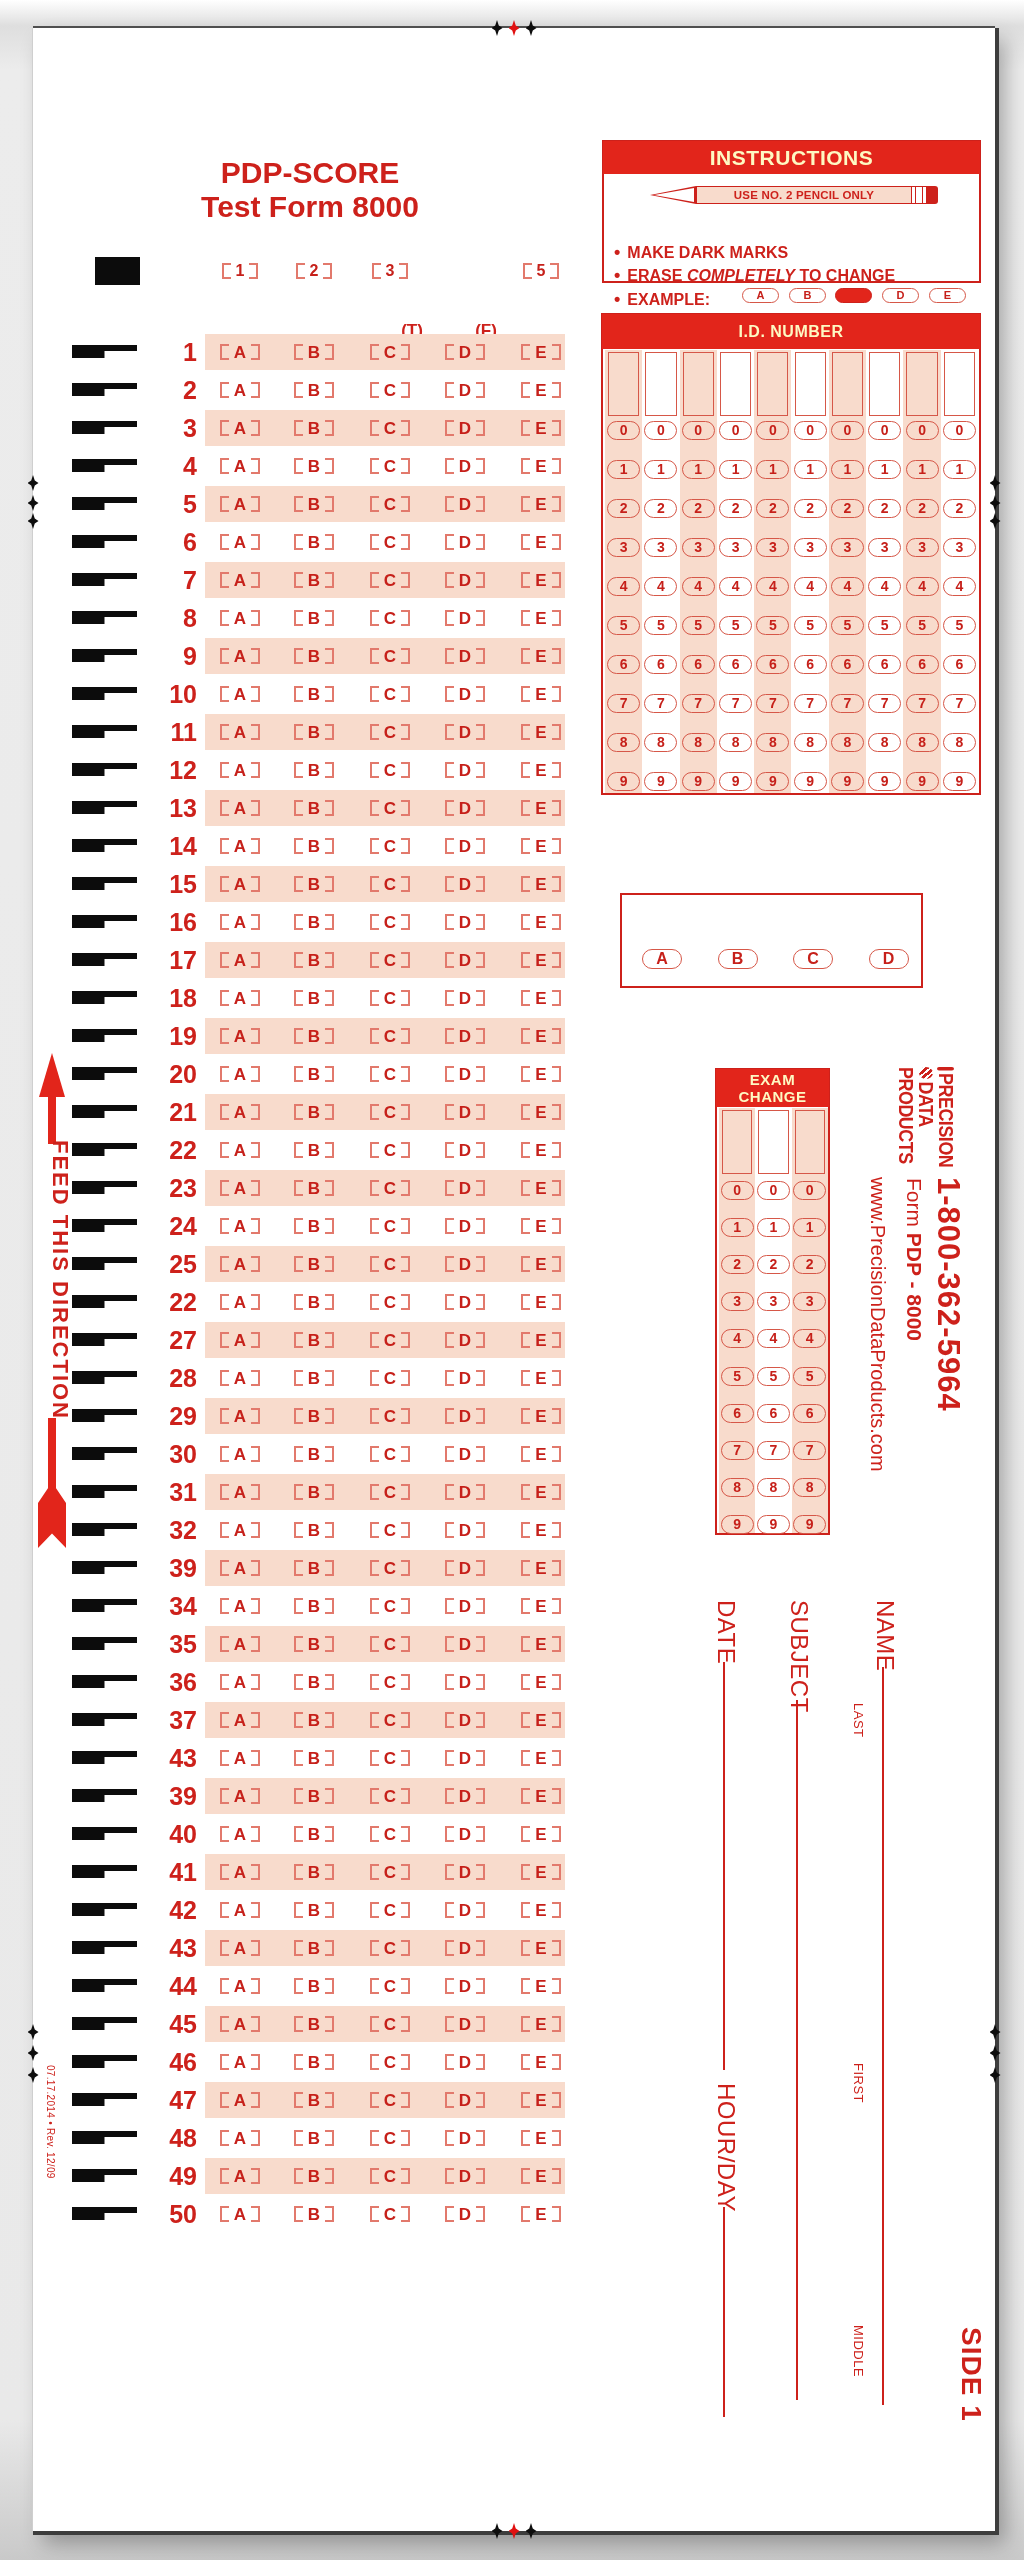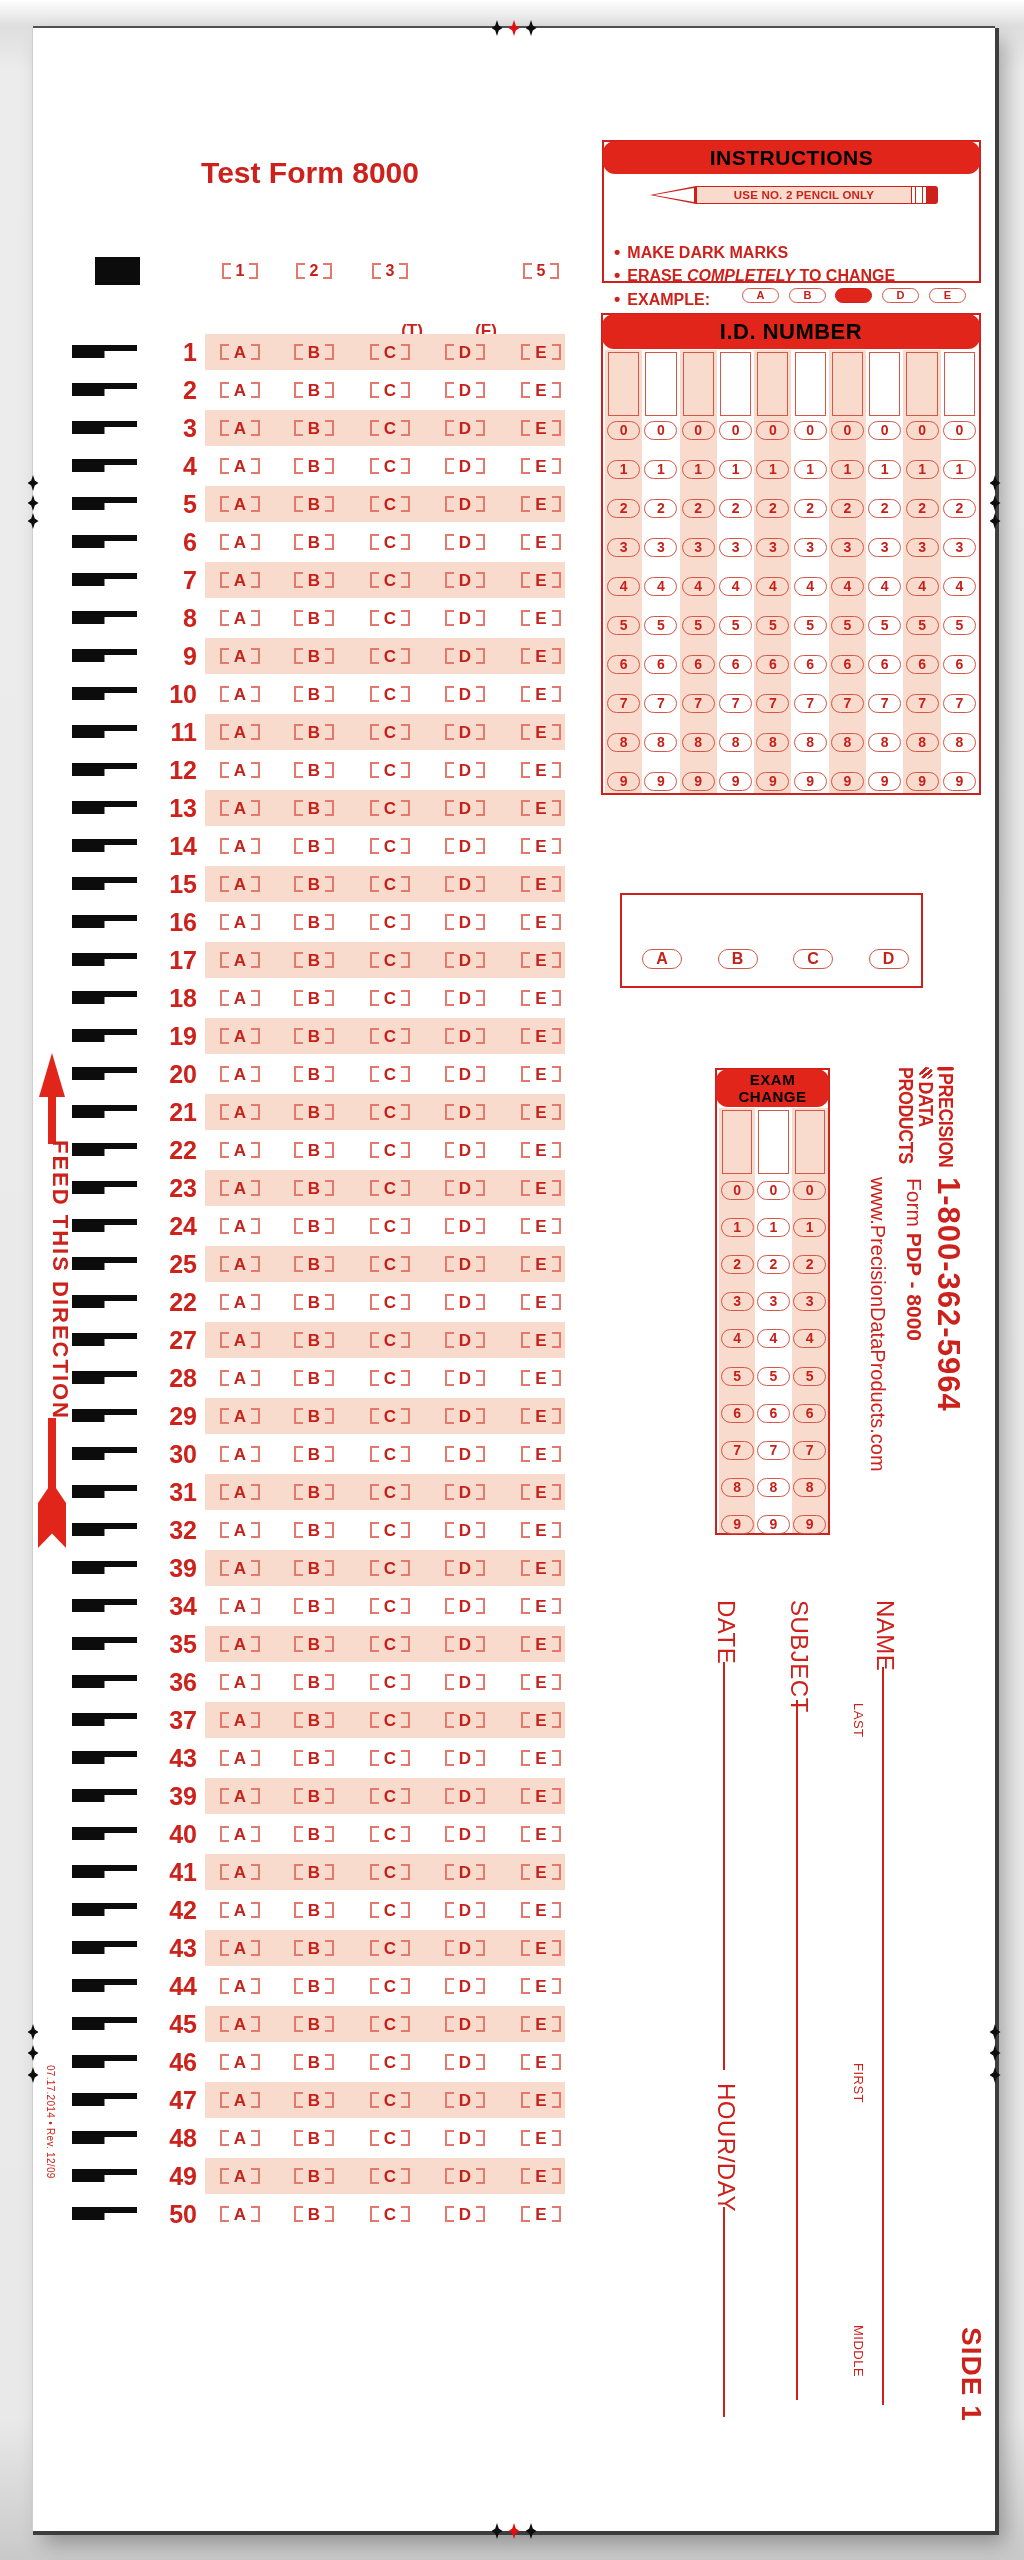--- a/index.html
+++ b/index.html
@@ -29,22 +29,22 @@
   .keytxt{left:652px;top:212px;width:56px;text-align:center;color:#cd211b;font-size:16px;}
   .tf{width:56px;text-align:center;color:#cd211b;font-weight:bold;font-size:17px;}
 
   
   .tmark{position:absolute;left:39px;width:65px;height:13px;background:#0c0c0c;
          clip-path:polygon(0 0,100% 0,100% 46%,50% 46%,50% 100%,0 100%);}
   .tsolid{position:absolute;left:62px;top:229px;width:45px;height:28px;background:#0c0c0c;}
 
   
   .rbox{position:absolute;border:2px solid #cd211b;background:#fff;box-sizing:border-box;}
-  .rbar{position:absolute;left:-1px;top:-1px;right:-1px;background:#e2251b;color:#000000;font-weight:bold;
-        display:flex;align-items:center;justify-content:center;letter-spacing:.5px;border-radius:12px;}
+  .rbar{position:absolute;left:-1px;top:-1px;right:-1px;background:#e2251b;color:#fef9c3;font-weight:bold;
+        display:flex;align-items:center;justify-content:center;letter-spacing:.5px;}
 
   
   .pencil{position:absolute;left:46px;top:44px;height:18px;display:flex;align-items:center;}
   .ptip{width:0;height:0;border-top:9px solid transparent;border-bottom:9px solid transparent;border-right:46px solid #cd211b;position:relative;}
   .ptip:after{content:"";position:absolute;left:4px;top:-7px;border-top:7px solid transparent;border-bottom:7px solid transparent;border-right:40px solid #ffffff;}
   .pbody{width:216px;height:18px;background:#f8dbcc;border:1.5px solid #cd211b;box-sizing:border-box;
          display:flex;align-items:center;justify-content:center;color:#cd211b;font-weight:bold;font-size:11.5px;letter-spacing:.2px;}
   .pferrule{width:15px;height:18px;border:1.5px solid #cd211b;border-left:none;box-sizing:border-box;background:#fff;
             background:repeating-linear-gradient(90deg,#fff 0 3px,#cd211b 3px 4.5px,#fff 4.5px 7px);}
   .peraser{width:11px;height:18px;background:#cd211b;border-radius:0 3px 3px 0;}
@@ -92,20 +92,21 @@
        clip-path:polygon(50% 0%,66% 34%,100% 50%,66% 66%,50% 100%,34% 66%,0% 50%,34% 34%);}
   .dia.r{background:#e01010;}
 </style>
 </head>
 <body>
 
 <div class="stage">
   <div class="page">
 
     <div class="abs title">
+      <div>PDP-SCORE</div>
       <div>Test Form 8000</div>
     </div>
 
     <div class="abs keytxt">KEY</div>
     <div class="arow" id="keyrow" style="top:224px">
         <div class="cell" style="left: 7px;">
           <div class="bkl"></div>
           <div class="ltr" style="font-size: 16px;">1</div>
           <div class="bkr"></div>
         </div>
@@ -1624,21 +1625,21 @@
       <div class="pillrow" id="example-pills">
           <div class="pill sm" style="position: absolute; left: 138px; top: 146px;">A</div>
           <div class="pill sm" style="position: absolute; left: 185px; top: 146px;">B</div>
           <div class="pill sm fill" style="position: absolute; left: 231px; top: 146px;"></div>
           <div class="pill sm" style="position: absolute; left: 278px; top: 146px;">D</div>
           <div class="pill sm" style="position: absolute; left: 325px; top: 146px;">E</div>
         </div>
     </div>
 
     <div class="rbox" id="idbox" style="left:568px;top:285px;width:380px;height:482px">
-      <div class="rbar" style="height:35px;font-size:22px">I.D. NUMBER</div>
+      <div class="rbar" style="height:35px;font-size:16px">I.D. NUMBER</div>
     <div class="colstripe" style="left: 2px; top: 35px; width: 37.3px; height: 443px;"></div>
         <div class="wbox" style="left: 5px; top: 37px; width: 31.3px; height: 64px;"></div>
         <div class="pill md" style="position: absolute; left: 4.15px; top: 105.5px; width: 33px;">0</div>
         <div class="pill md" style="position: absolute; left: 4.15px; top: 144.5px; width: 33px;">1</div>
         <div class="pill md" style="position: absolute; left: 4.15px; top: 183.5px; width: 33px;">2</div>
         <div class="pill md" style="position: absolute; left: 4.15px; top: 222.5px; width: 33px;">3</div>
         <div class="pill md" style="position: absolute; left: 4.15px; top: 261.5px; width: 33px;">4</div>
         <div class="pill md" style="position: absolute; left: 4.15px; top: 300.5px; width: 33px;">5</div>
         <div class="pill md" style="position: absolute; left: 4.15px; top: 339.5px; width: 33px;">6</div>
         <div class="pill md" style="position: absolute; left: 4.15px; top: 378.5px; width: 33px;">7</div>

